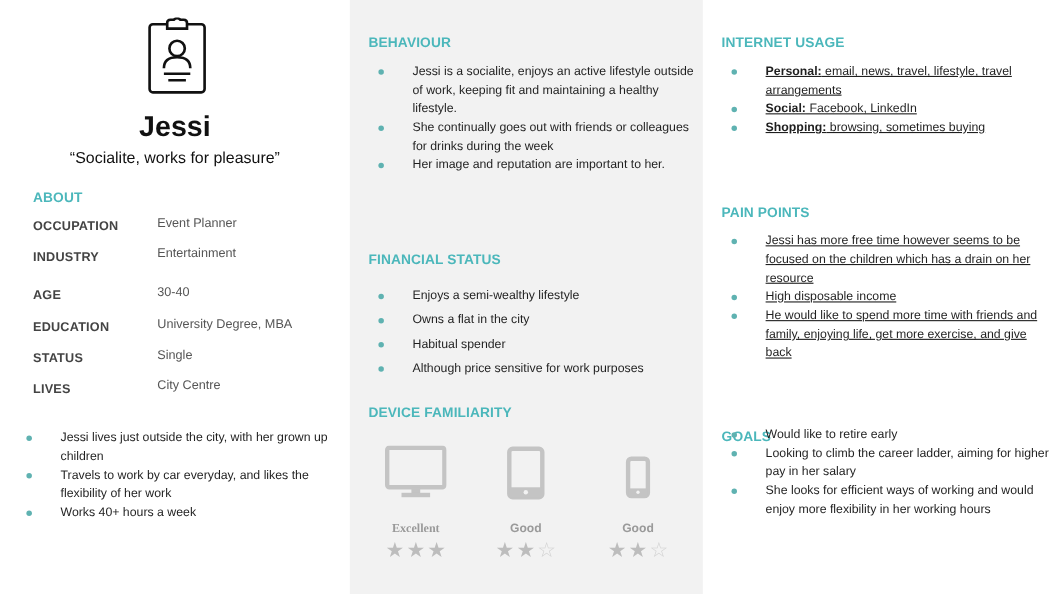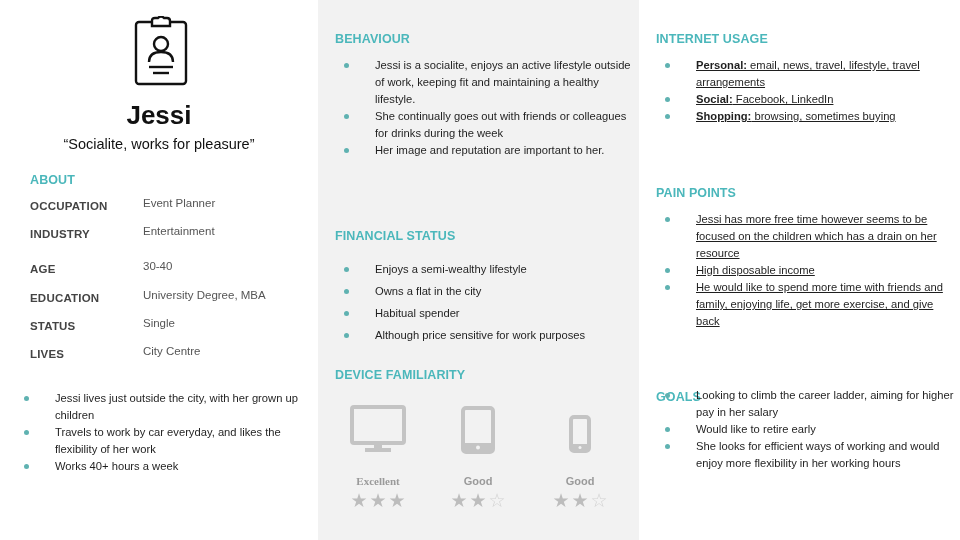--- a/index.html
+++ b/index.html
@@ -154,17 +154,17 @@
 
   <div class="section-title" style="left:17px; top:186px;">PAIN POINTS</div>
   <ul class="bullets" style="left:17px; top:211px; width:300px;text-decoration:underline;">
     <li>Jessi has more free time however seems to be focused on the children which has a drain on her resource</li>
     <li>High disposable income</li>
     <li>He would like to spend more time with friends and family, enjoying life, get more exercise, and give back</li>
   </ul>
 
   <div class="section-title" style="left:17px; top:362px;margin-top:28px;">GOALS</div>
   <ul class="bullets" style="left:17px; top:387px; width:300px;">
+    <li>Would like to retire early</li>
     <li>Looking to climb the career ladder, aiming for higher pay in her salary</li>
-    <li>Would like to retire early</li>
     <li>She looks for efficient ways of working and would enjoy more flexibility in her working hours</li>
   </ul>
 </div>
 
 </body></html>

